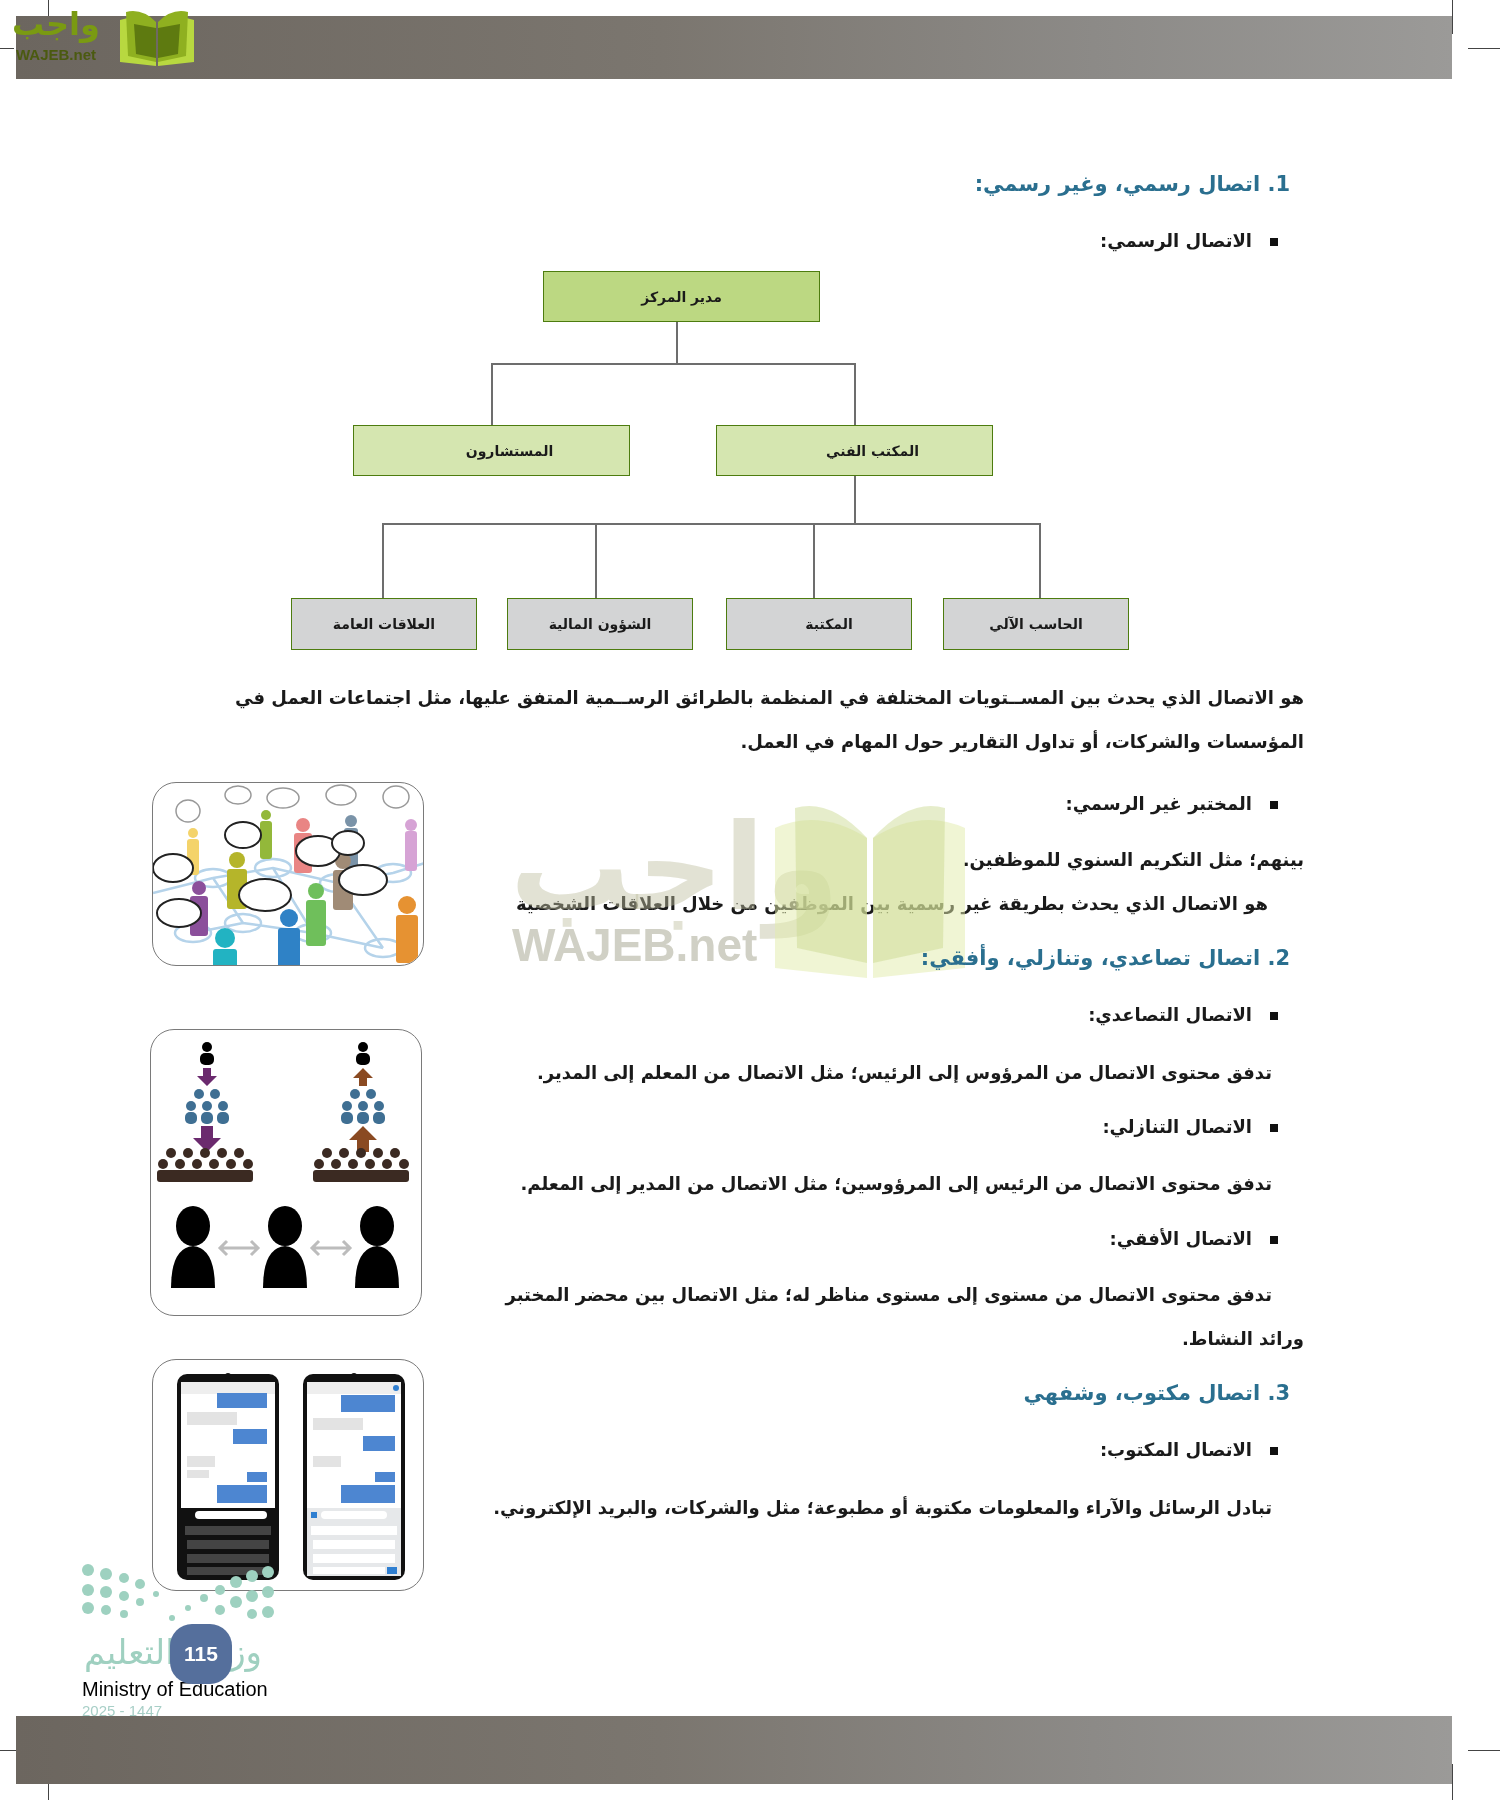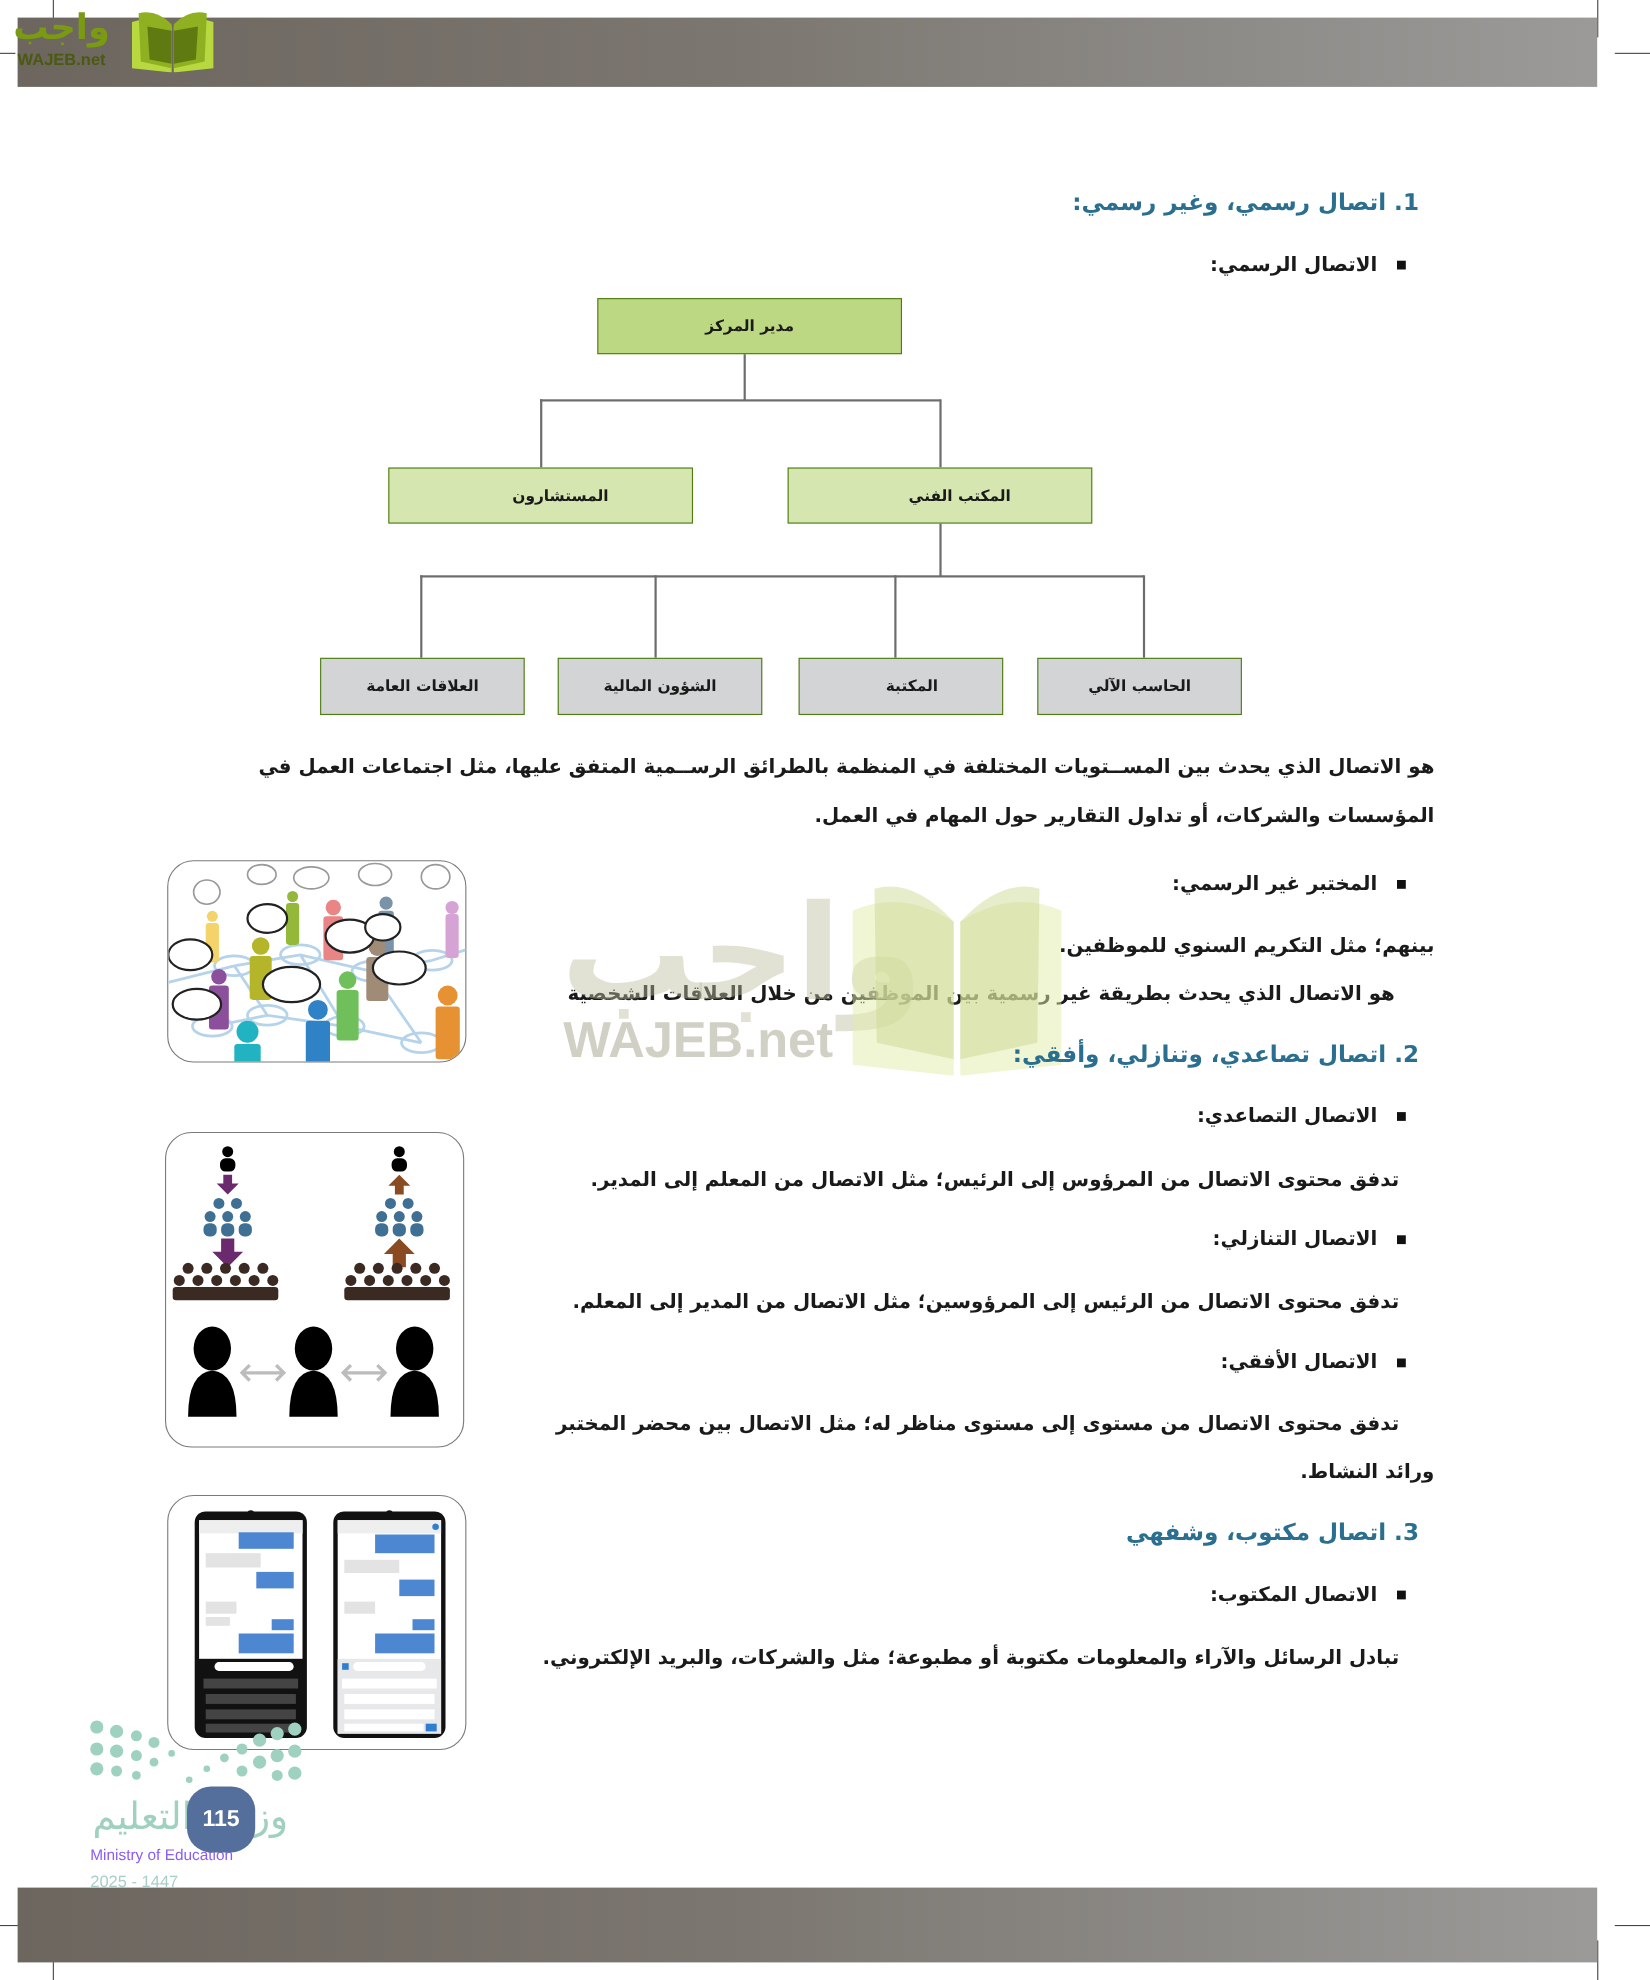--- a/index.html
+++ b/index.html
@@ -25,21 +25,21 @@
   .box.l2{background:#d5e6b0;padding-left:36px;}
   .box.l3{background:#d3d4d5;}
   .line{position:absolute;background:#6d6d6d;}
   .pic{position:absolute;border:1.5px solid #7a7a7a;border-radius:24px;background:#fff;overflow:hidden;box-sizing:border-box;}
   .wm{position:absolute;pointer-events:none;}
   .wm .ar{position:absolute;left:0;top:0;font-size:120px;font-weight:bold;color:rgba(190,190,160,0.45);line-height:120px;}
   .wm .en{position:absolute;left:2px;top:110px;font-size:46px;font-weight:bold;color:rgba(170,170,150,0.55);font-family:"Liberation Sans",sans-serif;}
   .wm .book{position:absolute;left:265px;top:-10px;width:190px;height:180px;}
   .ministry{position:absolute;left:78px;top:1560px;width:200px;height:160px;}
   .ministry .arname{position:absolute;left:0;top:72px;font-size:34px;color:#9fd0c0;direction:rtl;width:190px;text-align:center;}
-  .ministry .enname{position:absolute;left:4px;top:118px;font-size:14px;color:#8b5cf6;font-family:"Liberation Sans",sans-serif;}
+  .ministry .enname{position:absolute;left:4px;top:118px;font-size:20px;color:#000000;font-family:"Liberation Sans",sans-serif;}
   .ministry .year{position:absolute;left:4px;top:142px;font-size:15px;color:#a8cfc7;font-family:"Liberation Sans",sans-serif;}
   .badge{position:absolute;left:170px;top:1624px;width:62px;height:60px;border-radius:22px;background:#556f9c;
          color:#fff;font-size:21px;font-weight:bold;display:flex;align-items:center;justify-content:center;font-family:"Liberation Sans",sans-serif;}
 </style>
 </head>
 <body>
 
 <div class="crop" style="left:48px;top:0;width:1px;height:38px;"></div>
 <div class="crop" style="left:1452px;top:0;width:1px;height:34px;"></div>
 <div class="crop" style="left:1468px;top:48px;width:32px;height:1px;"></div>

